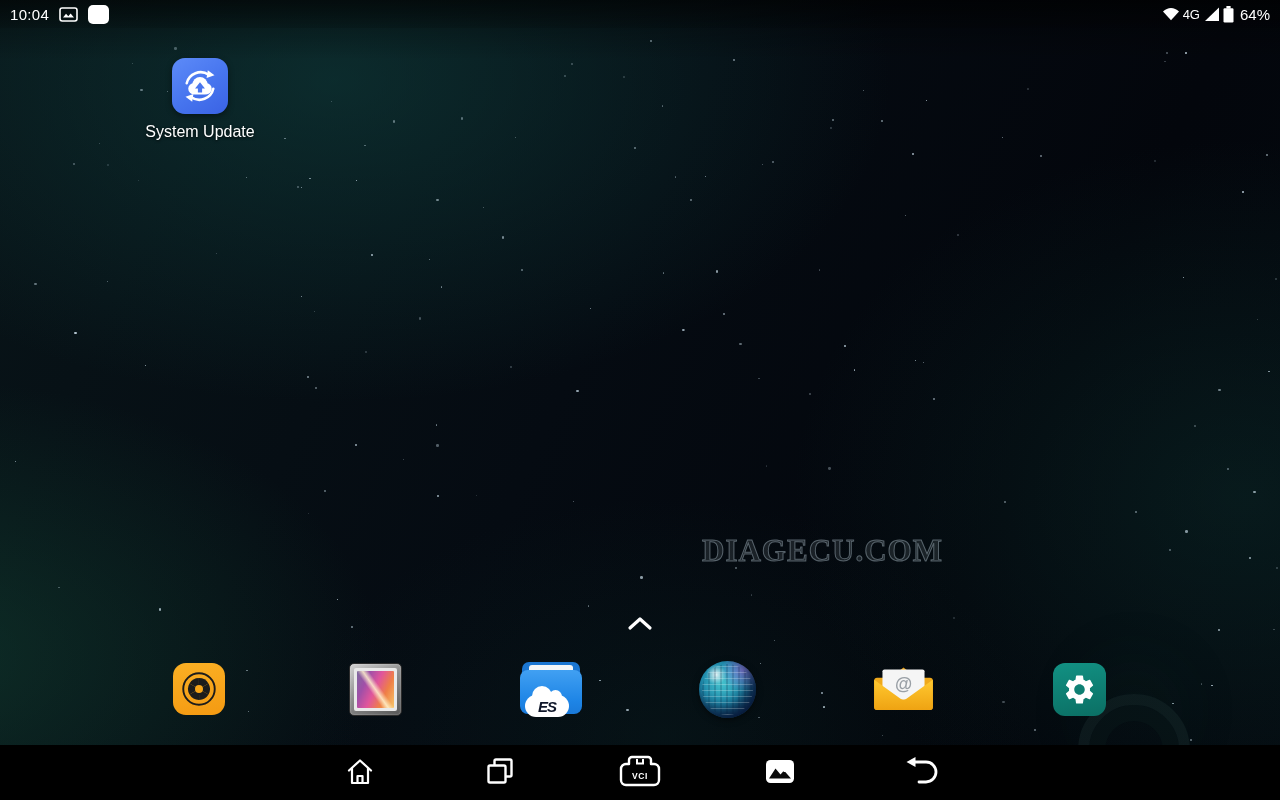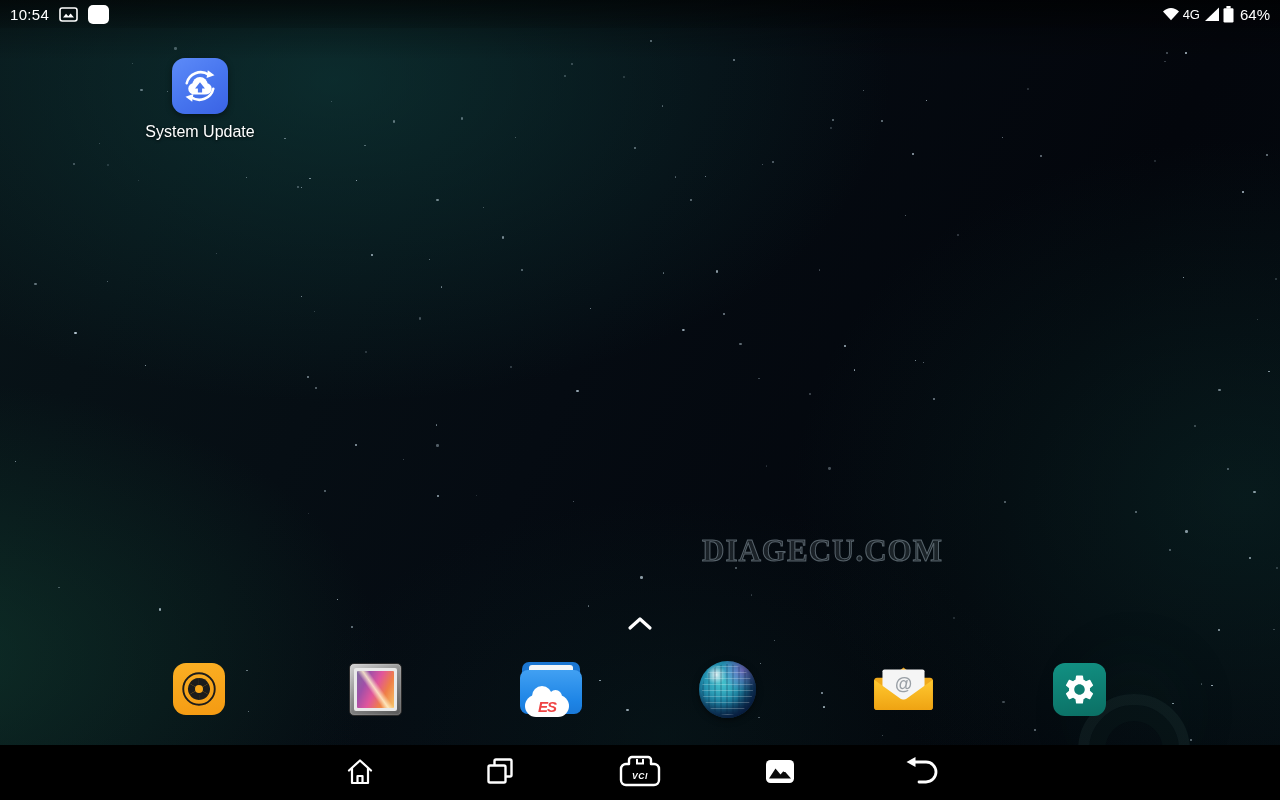--- a/index.html
+++ b/index.html
@@ -77,21 +77,21 @@
     background:#f4f6f8; border-radius:3px; box-shadow:0 1px 0 #cfd6dc; }
   #ic-es .front { position:absolute; top:8px; left:0; width:62px; height:44px;
     background:linear-gradient(180deg,#41a0f2 0%, #1e85e6 70%, #1a7ada 100%); border-radius:8px; }
   #ic-es .cloud { position:absolute; bottom:-1px; left:5px; width:44px; height:22px;
     background:#fff; border-radius:12px; display:flex; align-items:center; justify-content:center; }
   #ic-es .cloud::before { content:""; position:absolute; top:-9px; left:7px; width:20px; height:20px;
     background:#fff; border-radius:50%; }
   #ic-es .cloud::after { content:""; position:absolute; top:-5px; right:7px; width:13px; height:13px;
     background:#fff; border-radius:50%; }
   #ic-es .es-text { position:relative; z-index:2; font-style:italic; font-weight:bold;
-    font-size:15px; color:#ef4444; letter-spacing:-1px; }
+    font-size:15px; color:#0f172a; letter-spacing:-1px; }
   
   #ic-browser { position:relative; width:57px; height:57px; border-radius:50%;
     background:
       radial-gradient(circle at 30% 24%, rgba(255,255,255,.85) 0%, rgba(255,255,255,0) 17%),
       radial-gradient(circle at 76% 16%, rgba(205,125,255,.55) 0%, rgba(205,125,255,0) 32%),
       radial-gradient(circle at 40% 38%, #45c2cc 0%, #2090b2 42%, #154878 74%, #0b2348 100%);
     box-shadow:inset -7px -9px 16px rgba(0,0,25,.65), 0 2px 6px rgba(0,0,0,.5); }
   #ic-browser::after { content:""; position:absolute; inset:3px; border-radius:50%;
     background:
       repeating-linear-gradient(0deg, rgba(255,255,255,.34) 0 1.2px, rgba(255,255,255,0) 1.2px 6px),
@@ -99,21 +99,21 @@
     opacity:.65; }
   
   #ic-settings { width:53px; height:53px; border-radius:12px;
     background:linear-gradient(170deg,#129183,#0b6f64);
     display:flex; align-items:center; justify-content:center; }
 
   
   #nav-bar { position:absolute; left:0; bottom:0; width:1280px; height:55px; background:#000; }
   #nav-inner { position:absolute; left:290px; top:0; width:700px; height:55px; display:flex; }
   .nav-btn { width:140px; height:55px; display:flex; align-items:center; justify-content:center;
-    background:none; border:none; cursor:pointer;font-style:italic; }
+    background:none; border:none; cursor:pointer; }
 </style>
 </head>
 <body>
 
 <div id="screen">
 
   <div id="wallpaper">
     <div id="stars">
         <span class="star" style="left: 1268.3px; top: 370.7px; width: 1.8px; height: 1.8px; opacity: 0.7;"></span>
         <span class="star" style="left: 336.7px; top: 598.7px; width: 1.5px; height: 1.5px; opacity: 0.84;"></span>
@@ -254,21 +254,21 @@
         <span class="star" style="left: 589.7px; top: 307.6px; width: 1.5px; height: 1.5px; opacity: 0.65;"></span>
         <span class="star" style="left: 73.2px; top: 163.2px; width: 1.5px; height: 1.5px; opacity: 0.34;"></span>
         <span class="star" style="left: 904.5px; top: 214.5px; width: 1.2px; height: 1.2px; opacity: 0.49;"></span>
         <span class="star" style="left: 572.5px; top: 500.5px; width: 1.4px; height: 1.4px; opacity: 0.45;"></span>
       </div>
     <div id="car-silhouette"></div>
   </div>
 
   <div id="status-bar">
     <div id="sb-left">
-      <span id="sb-time">10:54</span>
+      <span id="sb-time">10:04</span>
       <span>
         <svg class="sb-svg" width="19" height="15" viewBox="0 0 19 15">
           <rect x="1" y="1" width="17" height="13" rx="2.2" fill="none" stroke="#fff" stroke-width="1.6"></rect>
           <path d="M4,10.5 L7,6.8 L9.3,9.2 L11.6,6.4 L15,10.5 Z" fill="#fff"></path>
         </svg>
       </span>
       <span id="sb-app-square"></span>
     </div>
     <div id="sb-right">
       <span>

